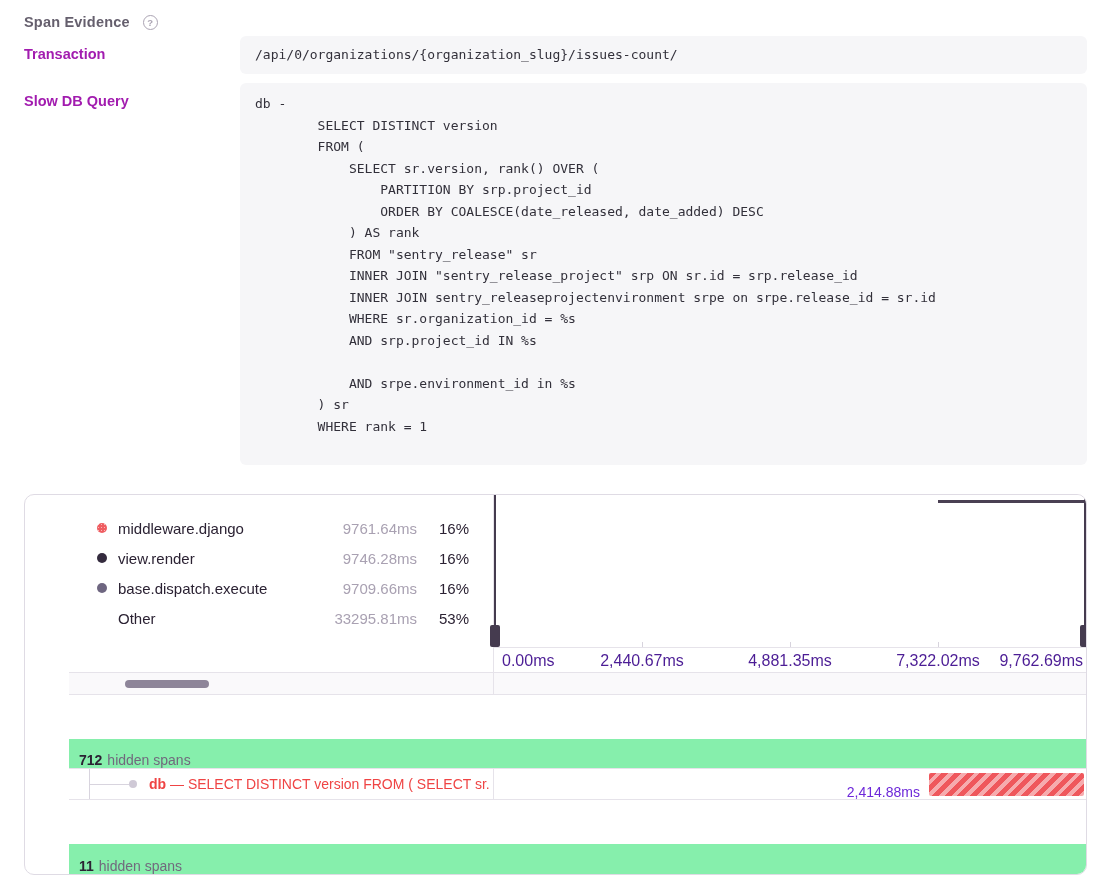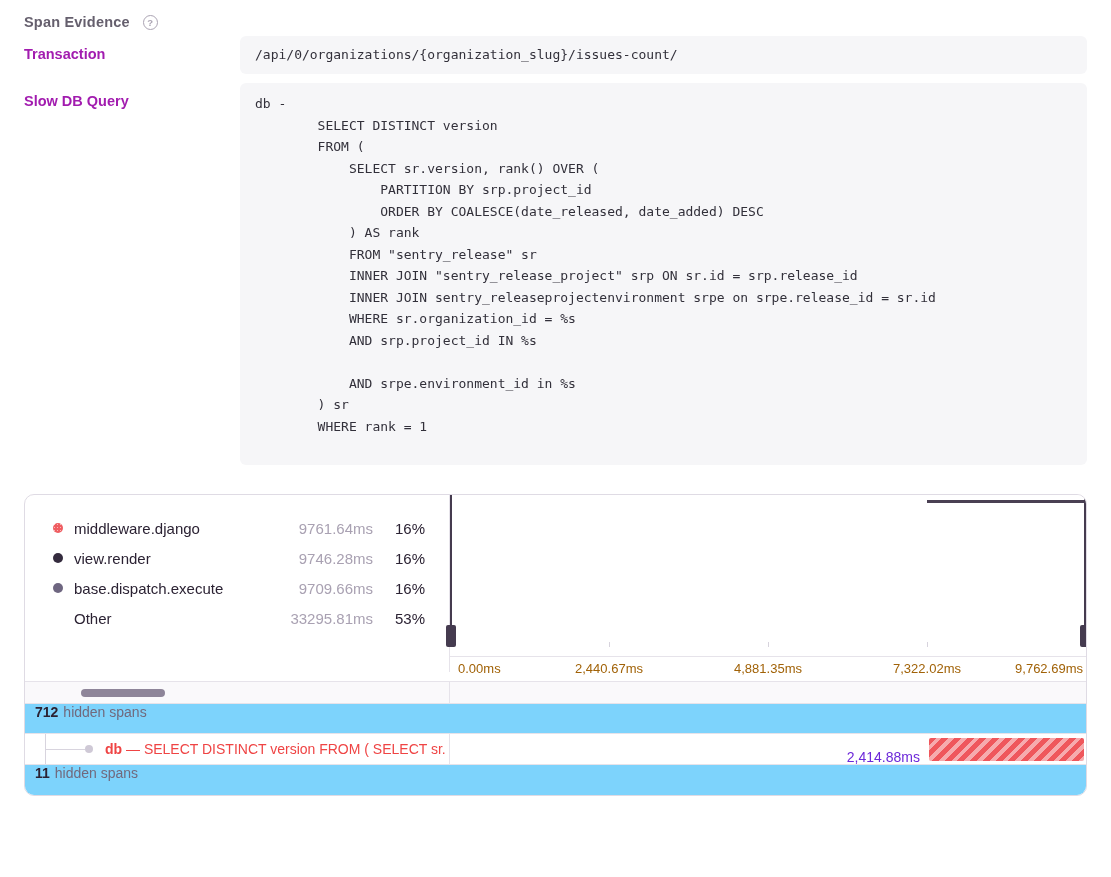--- a/index.html
+++ b/index.html
@@ -17,21 +17,21 @@
   
   .kv-row { display:flex; margin-bottom:9px; }
   .kv-label { flex:0 0 216px; font-size:14.5px; font-weight:bold; color:#a21caf; padding-top:10px; }
   .kv-value { flex:1; background:#f6f6f8; border-radius:6px;
               font-family:"DejaVu Sans Mono","Liberation Mono",monospace;
               font-size:13px; color:#32303a; padding:10px 15px; line-height:18px;
               white-space:pre; overflow:hidden; }
   .kv-value.sql { line-height:21.5px; padding-bottom:28px; }
 
   
-  .panel { margin-top:29px; border:1px solid #dfdbe4; border-radius:10px; overflow:hidden; background:#fff; }
+  .panel { margin-top:29px; border:1px solid #dfdbe4; border-radius:10px; overflow:hidden; background:#fff;padding-left:44px; }
   .panel-top { display:flex; border-bottom:1px solid #e6e3ea; }
   .legend-col { flex:0 0 425px; border-right:1px solid #e6e3ea; padding:18px 24px 0 28px; height:177px; }
   .legend-row { display:flex; align-items:center; height:30px; font-size:15px; }
   .legend-dot { width:10px; height:10px; border-radius:50%; margin-right:11px; flex:0 0 10px; }
   .dot-middleware { background-color:#ef5d61;
      background-image:radial-gradient(rgba(255,255,255,.55) .7px, transparent .9px);
      background-size:3px 3px; }
   .dot-view { background:#342b3e; }
   .dot-base { background:#6e6680; }
   .dot-none { background:transparent; }
@@ -42,36 +42,36 @@
   .right-col { flex:1; display:flex; flex-direction:column; }
   .minimap { height:152px; position:relative; background:#fff; }
   .mini-span { position:absolute; top:5px; left:75%; right:1px; height:3px; background:#4a4053; }
   .handle-line { position:absolute; top:0; bottom:1px; width:2px; background:#453b4f; }
   .handle-line.left { left:0; } .handle-line.right { right:0; }
   .handle-grab { position:absolute; bottom:0; width:10px; height:22px; border-radius:2px; background:#453b4f; }
   .handle-grab.left { left:-4px; } .handle-grab.right { right:-4px; }
   .mini-tick { position:absolute; bottom:0; width:1px; height:5px; background:#d7d3dd; }
 
   .axis-row { height:25px; border-top:1px solid #e6e3ea; position:relative;
-              font-size:13px; color:#a16207;margin-top:9px; }
+              font-size:16px; color:#4c1d95; }
   .axis-label { position:absolute; top:4px; white-space:nowrap; }
   .axis-label.t0 { left:8px; }
   .axis-label.t1 { left:25%; transform:translateX(-50%); }
   .axis-label.t2 { left:50%; transform:translateX(-50%); }
   .axis-label.t3 { left:75%; transform:translateX(-50%); }
   .axis-label.t4 { right:3px; }
 
   .scroll-row { display:flex; height:22px; background:#faf9fb; border-bottom:1px solid #e6e3ea; }
   .scroll-left { flex:0 0 425px; border-right:1px solid #e6e3ea; position:relative; }
   .scroll-thumb { position:absolute; left:56px; top:7px; width:84px; height:8px;
                   border-radius:4px; background:#8e8599; }
   .scroll-right { flex:1; }
 
-  .hidden-row { height:30px; background:#7dd3fc; border-bottom:1px solid #e6e3ea;
-                display:flex; align-items:flex-start; padding-left:10px; font-size:14px; color:#71697d; }
+  .hidden-row { height:30px; background:#86efac; border-bottom:1px solid #e6e3ea;
+                display:flex; align-items:flex-end; padding-left:10px; font-size:14px; color:#71697d;margin-top:44px; }
   .hidden-row.last { border-bottom:none; }
   .hidden-count { font-weight:bold; color:#2b2233; margin-right:5px; }
 
   .span-row { display:flex; height:31px; border-bottom:1px solid #e6e3ea; background:#fff; }
   .span-left { flex:0 0 425px; border-right:1px solid #e6e3ea; position:relative; overflow:hidden; }
   .tree-guide { position:absolute; left:20px; top:0; bottom:0; width:1px; background:#d8d4de; }
   .tree-branch { position:absolute; left:20px; top:15px; width:40px; height:1px; background:#d8d4de; }
   .tree-dot { position:absolute; left:60px; top:11px; width:8px; height:8px; border-radius:50%; background:#cfc9d6; }
   .span-desc { position:absolute; left:80px; top:0; right:0; line-height:31px;
                font-size:14px; white-space:nowrap; overflow:hidden; color:#ef4444; }

